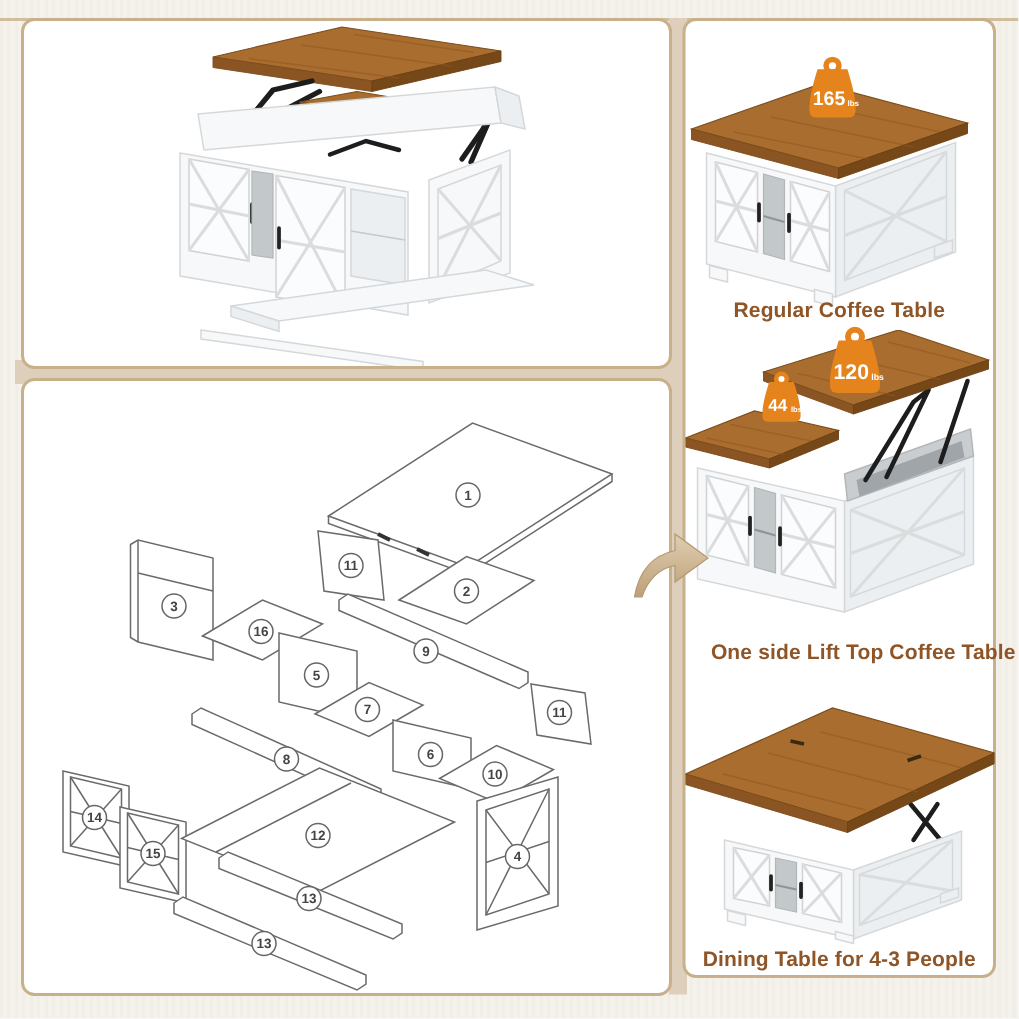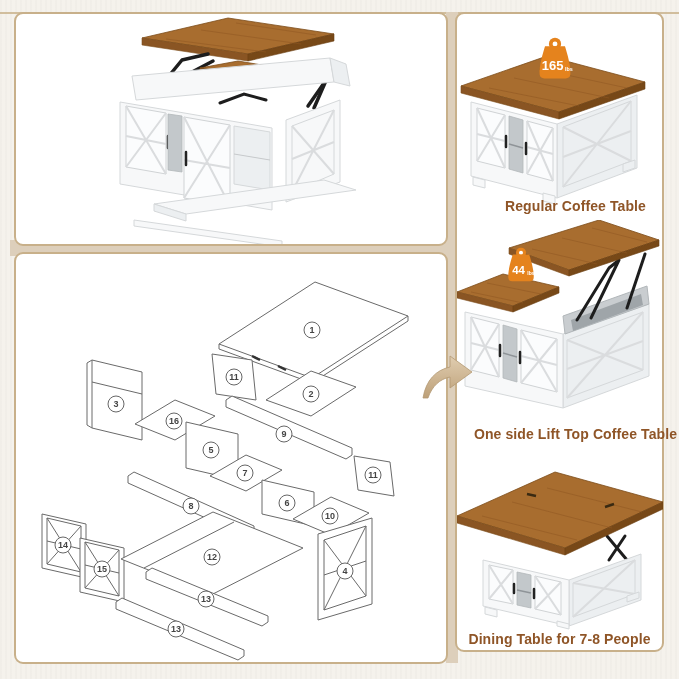--- a/index.html
+++ b/index.html
@@ -9,21 +9,21 @@
     background:repeating-linear-gradient(90deg,rgba(0,0,0,0.015) 0 2px,rgba(255,255,255,0) 2px 5px);}
   .gap-h{position:absolute;left:10px;top:240px;width:440px;height:16px;background:#ddcfbb;}
   .gap-v{position:absolute;left:446px;top:12px;width:12px;height:651px;background:#ddcfbb;}
   .topline{position:absolute;left:0;top:12px;width:679px;height:2px;background:#c8b08a;opacity:.8;}
   .card{position:absolute;background:#fff;border:2px solid #c8b08a;border-radius:9px;box-sizing:border-box;}
   #card-exploded{left:14px;top:12px;width:434px;height:234px;}
   #card-parts{left:14px;top:252px;width:434px;height:412px;}
   #card-variants{left:455px;top:12px;width:209px;height:640px;}
   .variant-label{position:absolute;left:0;width:100%;text-align:center;
     font-size:14px;font-weight:bold;color:#8f5527;letter-spacing:.1px;}
-  #lbl-regular{top:184px;padding-left:16px;}
+  #lbl-regular{top:184px;}
   #lbl-lift{top:412px;margin-left:16px;}
   #lbl-dining{top:617px;}
   .psvg{position:absolute;}
   #psvg-1{left:2px;top:26px;}
   #psvg-2{left:0px;top:206px;}
   #psvg-3{left:0px;top:452px;}
   .wbadge{position:absolute;z-index:6;}
   #wb-165{left:75px;top:22px;width:46px;height:48px;}
   #wb-120{left:88px;top:202px;width:50px;height:52px;}
   #wb-44{left:45px;top:232px;width:38px;height:40px;}
@@ -319,20 +319,29 @@
     </svg>
     <div class="wbadge" id="wb-44">
       <svg width="38" height="40" viewBox="0 0 60 60">
         <circle class="orange" cx="30" cy="9" r="8"></circle>
         <circle cx="30" cy="9" r="3.2" fill="#fff"></circle>
         <path class="orange" d="M17,12 C14,22 9,38 10,49 Q10.5,54 16,54 L44,54 Q49.5,54 50,49 C51,38 46,22 43,12 Z"></path>
         <text class="wnum" x="26" y="43" font-size="18">44</text>
         <text class="wunit" x="40" y="44" font-size="8">lbs</text>
       </svg>
     </div>
+    <div class="wbadge" id="wb-120">
+      <svg width="50" height="52" viewBox="0 0 60 60">
+        <circle class="orange" cx="30" cy="9" r="8"></circle>
+        <circle cx="30" cy="9" r="3.2" fill="#fff"></circle>
+        <path class="orange" d="M17,12 C14,22 9,38 10,49 Q10.5,54 16,54 L44,54 Q49.5,54 50,49 C51,38 46,22 43,12 Z"></path>
+        <text class="wnum" x="27" y="43" font-size="17">120</text>
+        <text class="wunit" x="43" y="44" font-size="7">lbs</text>
+      </svg>
+    </div>
     <div class="variant-label" id="lbl-lift">One side Lift Top Coffee Table</div>
 
     <svg class="psvg" id="psvg-3" width="206" height="164" viewBox="0 0 206 164">
       <g>
         <path class="blk2" d="M150,70 L170,94 M168,70 L152,94"></path>
       </g>
       <polygon class="shd" points="112,114 184,88 184,134 112,160"></polygon>
       <polygon class="wh" points="26,94 112,114 112,160 26,140"></polygon>
       <g>
         <polygon class="door" points="32,99 56,104 56,138 32,133"></polygon>
@@ -356,21 +365,21 @@
         <polygon class="weR" points="108,82 206,36 206,43 108,89"></polygon>
         <path class="streak" d="M25,50 L120,74 M55,36 L155,62 M90,22 L185,46"></path>
         <path d="M70,28 l9,2 M148,41 l9,-3" stroke="#3a2a12" stroke-width="2.5" fill="none"></path>
       </g>
       <g>
         <polygon class="wh" points="28,141 40,144 40,151 28,148"></polygon>
         <polygon class="wh" points="100,155 112,158 112,163 100,160"></polygon>
         <polygon class="shd" points="170,130 182,126 182,132 170,136"></polygon>
       </g>
     </svg>
-    <div class="variant-label" id="lbl-dining">Dining Table for 7-8 People</div>
+    <div class="variant-label" id="lbl-dining">Dining Table for 4-3 People</div>
   </div>
 
   <div id="arrow">
     <svg width="54" height="48" viewBox="0 0 54 48">
       <defs>
         <linearGradient id="ag" x1="0" y1="0" x2="0" y2="1">
           <stop offset="0" stop-color="#e0cdb0"></stop>
           <stop offset="1" stop-color="#bda078"></stop>
         </linearGradient>
       </defs>

